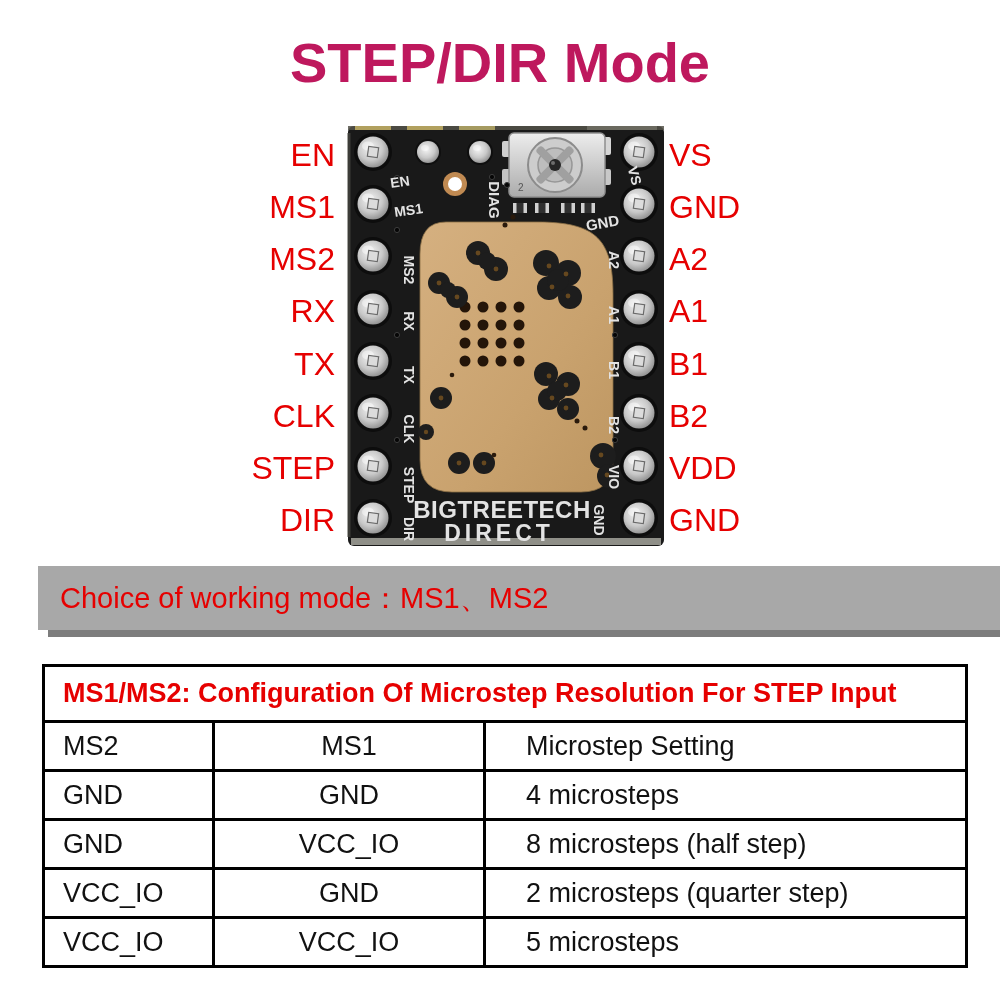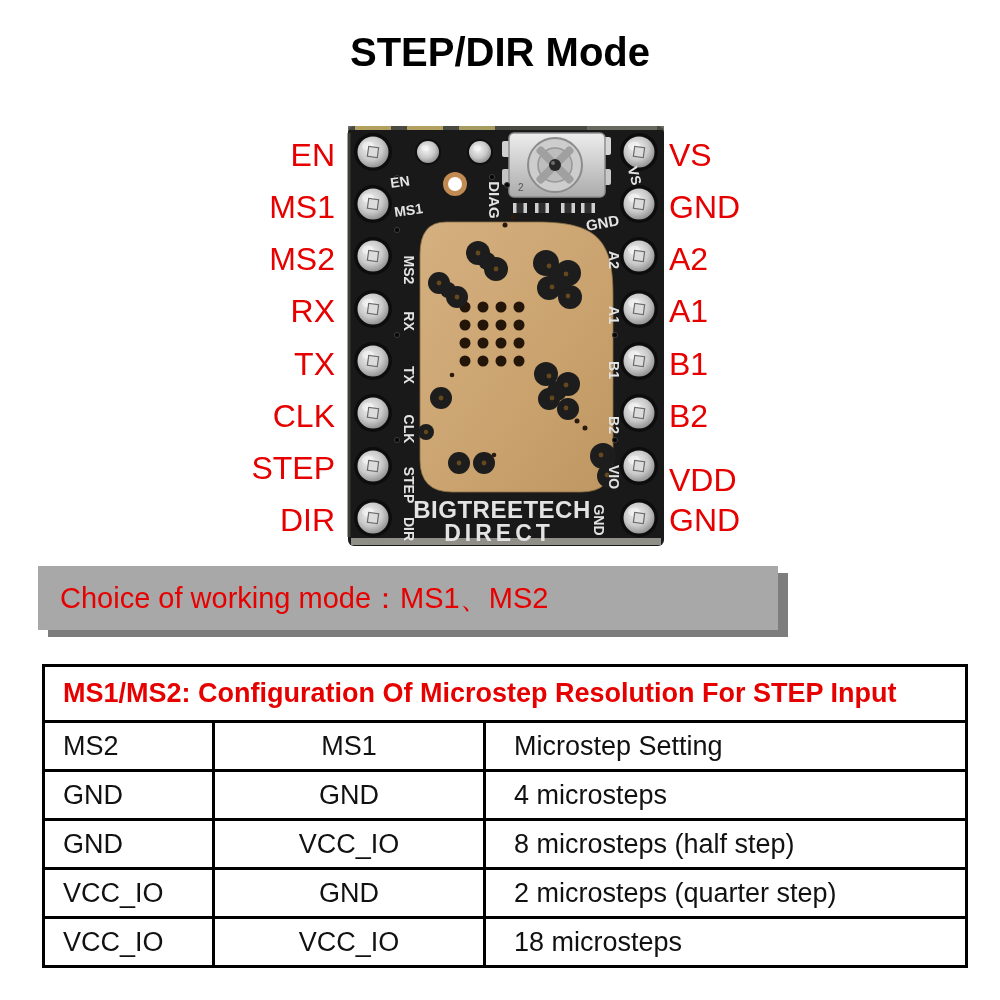--- a/index.html
+++ b/index.html
@@ -2,53 +2,53 @@
 <html><head>
 <meta charset="utf-8">
 <style>
   html,body { margin:0; padding:0; background:#ffffff; }
   .page {
     position:relative; width:1000px; height:1000px; background:#ffffff;
     font-family:"Liberation Sans", sans-serif; overflow:hidden;
   }
   .main-title {
     position:absolute; top:30px; left:0; width:100%;
-    text-align:center; font-size:40px; font-weight:bold; color:#000000;
+    text-align:center; font-size:56px; font-weight:bold; color:#be185d;
   }
   
   .pin-col-left  { position:absolute; left:0;  top:0; width:337px; height:560px; }
   .pin-col-right { position:absolute; left:669px; top:0; width:331px; height:560px; }
   .pin-label {
     position:absolute; font-size:32px; line-height:40px; color:#e60000; white-space:nowrap;
   }
   .pin-col-left  .pin-label { right:2px; }
   .pin-col-right .pin-label { left:0; }
   
   .module { position:absolute; left:347px; top:125px; width:318px; height:422px; }
   
   .banner {
-    position:absolute; left:38px; top:566px; width:740px; height:64px;
+    position:absolute; left:38px; top:566px; width:963px; height:64px;
     background:#a8a8a8; box-shadow:10px 7px 0 #7d7d7d;
   }
   .banner-text {
     font-size:29px; color:#e60000; line-height:64px; padding-left:22px; white-space:nowrap;
   }
   
   .mstable {
     position:absolute; left:42px; top:664px; width:926px;
     border-collapse:collapse; table-layout:fixed;
     font-size:27px; color:#111111; border:1px solid #0c4a6e;
   }
   .mstable td { border:3px solid #000; height:44px; vertical-align:middle; background:#fff; }
   .mstable .title-cell {
     height:51px; color:#e60000; font-weight:bold; padding-left:18px;
   }
   .mstable .c1 { padding-left:18px; }
   .mstable .c2 { text-align:center; }
-  .mstable .c3 { padding-left:28px; }
+  .mstable .c3 { padding-left:40px; }
   .silk { font-family:"Liberation Sans", sans-serif; font-weight:bold; fill:#e3e3e3; }
 </style>
 </head>
 <body>
 
 <div class="page">
 
   <div class="main-title">STEP/DIR Mode</div>
 
   <div class="pin-col-left">
@@ -62,21 +62,21 @@
     <div class="pin-label" style="top:500px">DIR</div>
   </div>
 
   <div class="pin-col-right">
     <div class="pin-label" style="top:135px">VS</div>
     <div class="pin-label" style="top:187px">GND</div>
     <div class="pin-label" style="top:239px">A2</div>
     <div class="pin-label" style="top:291px">A1</div>
     <div class="pin-label" style="top:344px">B1</div>
     <div class="pin-label" style="top:396px">B2</div>
-    <div class="pin-label" style="top:460px">VDD</div>
+    <div class="pin-label" style="top:448px">VDD</div>
     <div class="pin-label" style="top:500px">GND</div>
   </div>
 
   <svg class="module" viewBox="0 0 318 422">
     <defs>
       <radialGradient id="pinGrad" cx="42%" cy="38%" r="70%">
         <stop offset="0%" stop-color="#f4f4f4"></stop>
         <stop offset="55%" stop-color="#c9c9c9"></stop>
         <stop offset="100%" stop-color="#848484"></stop>
       </radialGradient>
@@ -322,18 +322,18 @@
         <td class="c3">8 microsteps (half step)</td>
       </tr>
       <tr>
         <td class="c1">VCC_IO</td>
         <td class="c2">GND</td>
         <td class="c3">2 microsteps (quarter step)</td>
       </tr>
       <tr>
         <td class="c1">VCC_IO</td>
         <td class="c2">VCC_IO</td>
-        <td class="c3">18 microsteps</td>
+        <td class="c3">5 microsteps</td>
       </tr>
     </tbody>
   </table>
 
 </div>
 
 </body></html>

